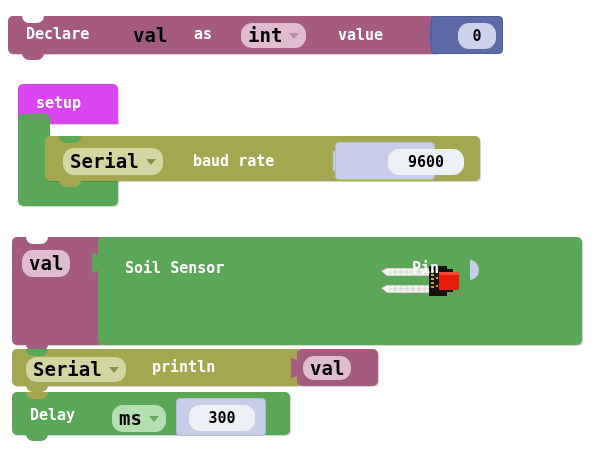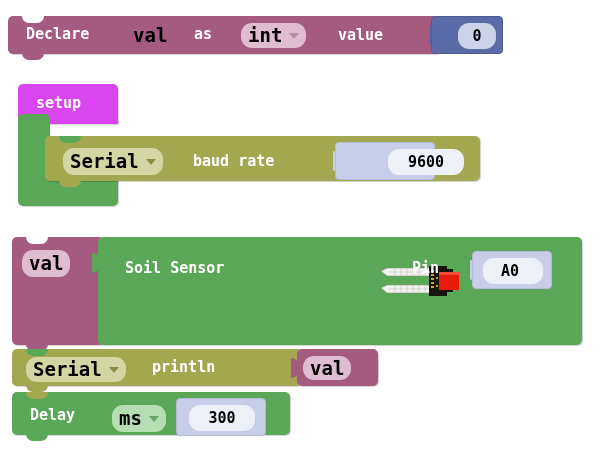--- a/index.html
+++ b/index.html
@@ -301,26 +301,20 @@
 
           <rect x="58" y="7" width="20" height="18" fill="#e81c0b"></rect>
           <rect x="58" y="7" width="20" height="3" fill="#f44a37"></rect>
         </svg>
       </div>
 
       <span class="lbl" id="pin-lbl" style="left:314px; top:24px;">Pin</span>
       <div class="tab" id="pin-tab" style="left:372px; top:23px;">
           <div></div>
         </div>
-      <div class="shadow" id="pin-shadow" style="left:374px; top:14px; width:80px; height:38px;">
-        <div class="shadow-inner" id="pin-inner" style="left:10px; top:6px; width:60px; height:26px;">
-          <span>A0</span>
-          <span class="caret"></span>
-        </div>
-      </div>
     </div>
   </div>
 
   <div class="blk" id="println-block">
     <div class="blk-body" id="println-body">
       <div class="notch-top"></div>
       <div class="notch-bot"></div>
       <div class="field" id="serial-dd2">
         <span>Serial</span>
         <span class="caret"></span>

